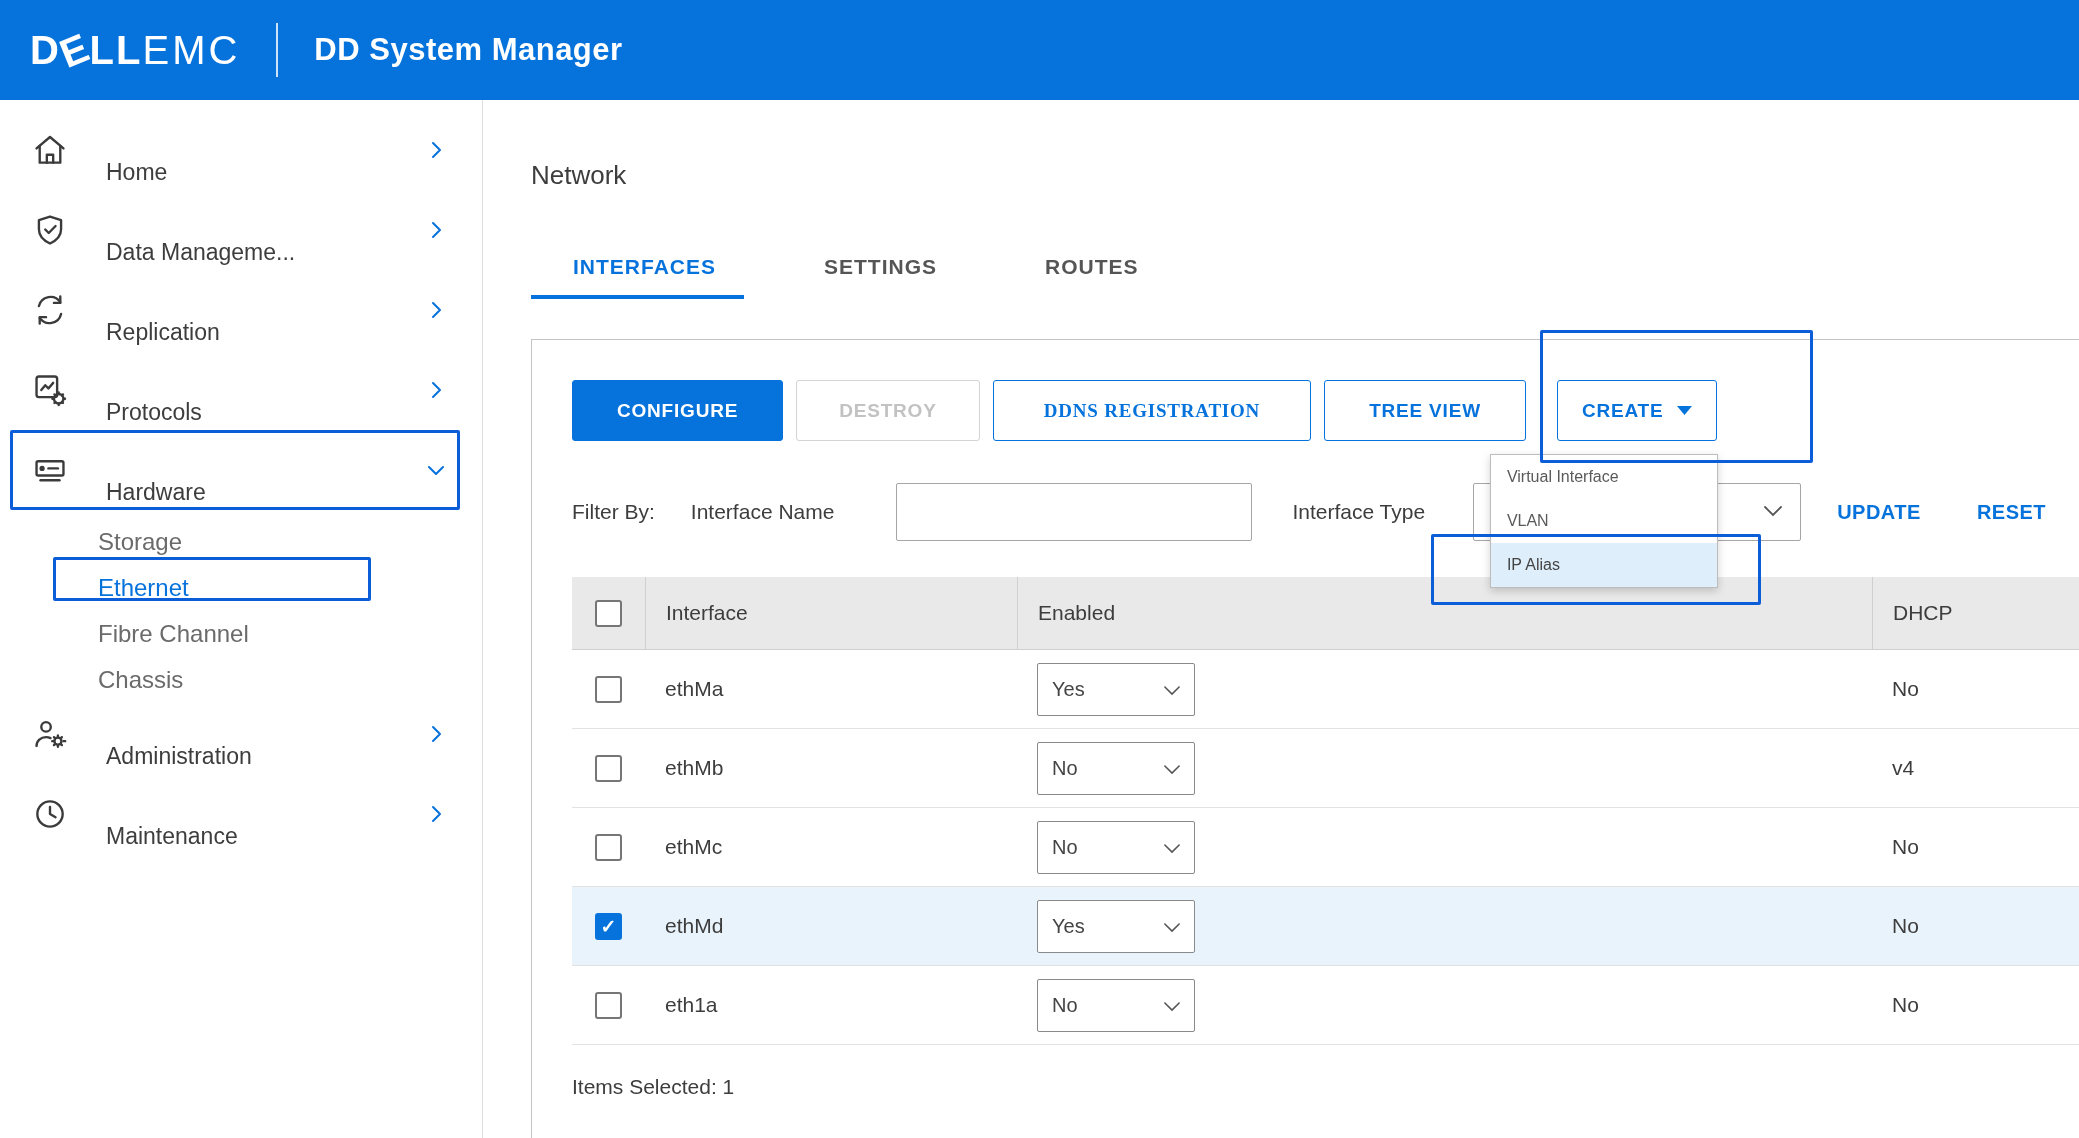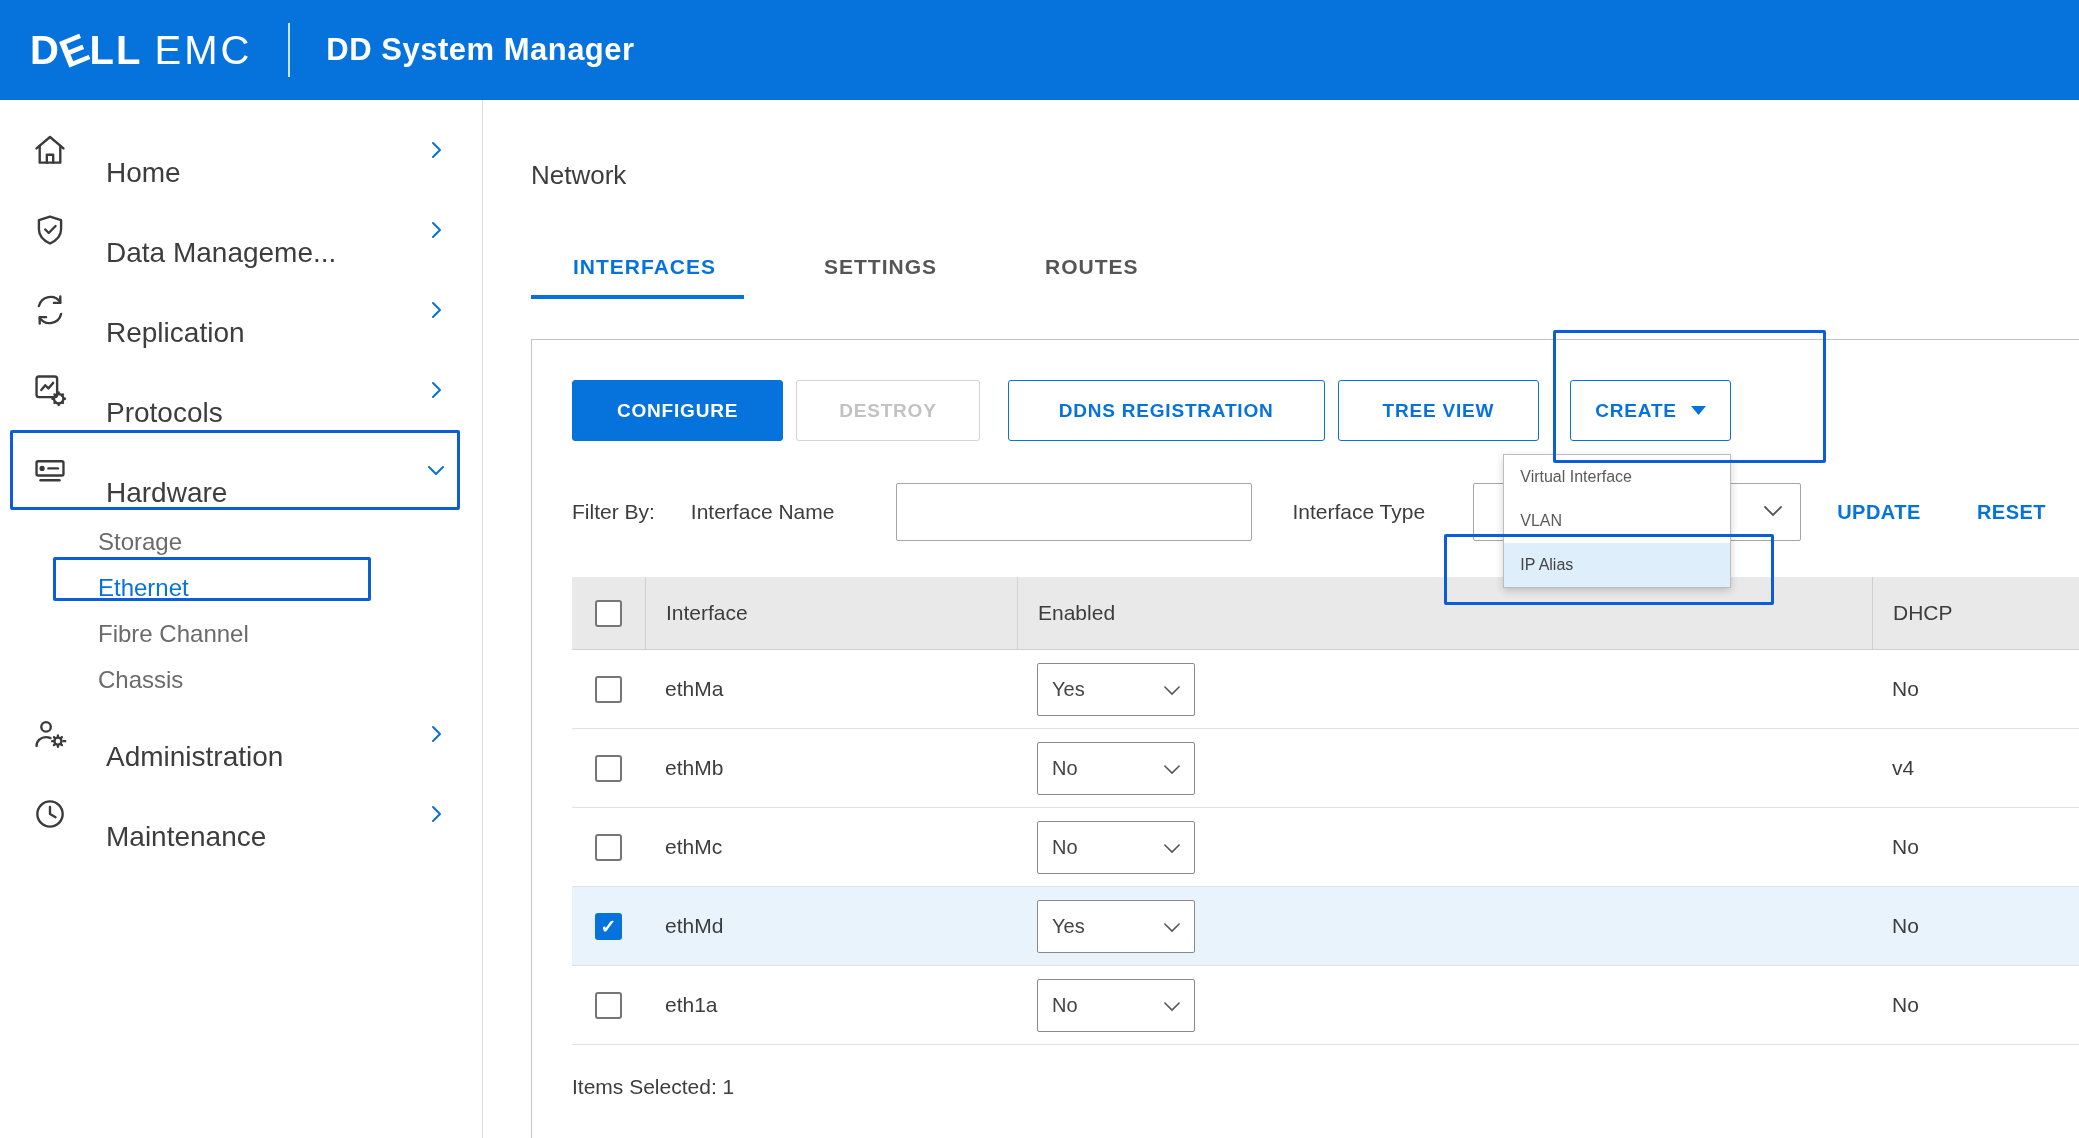--- a/index.html
+++ b/index.html
@@ -5,34 +5,34 @@
   * { box-sizing: border-box; margin: 0; padding: 0; }
   html,body { width: 2079px; height: 1138px; overflow: hidden; background:#fff;
     font-family: "Liberation Sans", sans-serif; color:#3d3d3d; }
 
   
   .topbar { height:100px; background:#0673dc; display:flex; align-items:center;
     padding-left:30px; color:#fff; }
   .brand { display:flex; align-items:baseline; font-size:40px; }
   .dell { font-weight:bold; letter-spacing:2px; }
   .dell-e { display:inline-block; transform:rotate(-22deg); transform-origin:center; }
-  .emc { font-weight:normal; letter-spacing:3px; margin-left:12px; }
+  .emc { font-weight:normal; letter-spacing:3px; }
   .brand-divider { width:2px; height:54px; background:rgba(255,255,255,.8); margin:0 36px; }
   .app-title { font-size:31px; font-weight:bold; letter-spacing:.5px; }
 
   
   .layout { display:flex; height:1038px; }
 
   
   .sidebar { width:483px; border-right:1px solid #dedede; padding-top:10px; flex:none; position:relative; }
   .side-item { height:80px; display:flex; align-items:center; padding:0 34px 0 30px;
     cursor:pointer; position:relative; }
   .side-icon { width:40px; height:40px; margin-right:36px; color:#3b3b3b; flex:none; display:flex; align-items:center; justify-content:center; }
   .side-icon svg { width:38px; height:38px; }
-  .side-label { font-size:28px; color:#3d3d3d; white-space:nowrap;margin-top:45px; }
+  .side-label { font-size:23px; color:#3d3d3d; white-space:nowrap;margin-top:45px; }
   .side-chevron { margin-left:auto; color:#0673dc; display:flex; }
   .side-chevron svg { width:24px; height:24px; }
   .sub-item { height:46px; display:flex; align-items:flex-end; padding-left:98px; cursor:pointer; position:relative; }
   .sub-label { font-size:24px; color:#6b6b6b; }
   .sub-item.active .sub-label { color:#0673dc; }
 
   
   .ann { position:absolute; border:3px solid #0b5ed7; border-radius:2px; pointer-events:none; z-index:20; }
   .ann-hardware { left:10px; right:22px; top:0; bottom:0; }
   .ann-ethernet { left:53px; width:318px; top:1px; bottom:1px; }
@@ -49,21 +49,21 @@
     background:#fff; padding:40px; position:relative; }
 
   
   .toolbar { display:flex; align-items:center; }
   .btn { height:61px; font-size:19px; font-weight:bold; letter-spacing:.8px;
     border-radius:3px; display:inline-flex; align-items:center; justify-content:center;
     cursor:pointer; background:#fff; font-family:"Liberation Sans", sans-serif; }
   .btn-primary { background:#0673dc; color:#fff; border:1px solid #0673dc; padding:0 44px; }
   .btn-disabled { color:#c2c2c2; border:1px solid #d4d4d4; padding:0 42px; margin-left:13px; cursor:default; }
   .btn-outline { color:#0673dc; border:1px solid #0673dc; }
-  .btn-ddns { padding:16px 50px; margin-left:28px; }
+  .btn-ddns { padding:16px 50px; margin-left:13px;font-family:Liberation Serif, serif; }
   .btn-tree { padding:0 44px; margin-left:13px; }
   .create-wrap { position:relative; margin-left:31px; }
   .create-btn { padding:12px 24px; }
   .caret { margin-left:14px; display:flex; }
   .ann-create { left:-17px; top:-50px; width:273px; height:133px; }
 
   .create-menu { position:absolute; top:74px; left:-67px; width:228px; background:#fff;
     border:1px solid #bdbdbd; box-shadow:0 3px 8px rgba(0,0,0,.18); z-index:10; }
   .create-menu-item { height:44px; display:flex; align-items:center; padding:0 16px;
     font-size:16px; color:#5a5a5a; cursor:pointer; }

